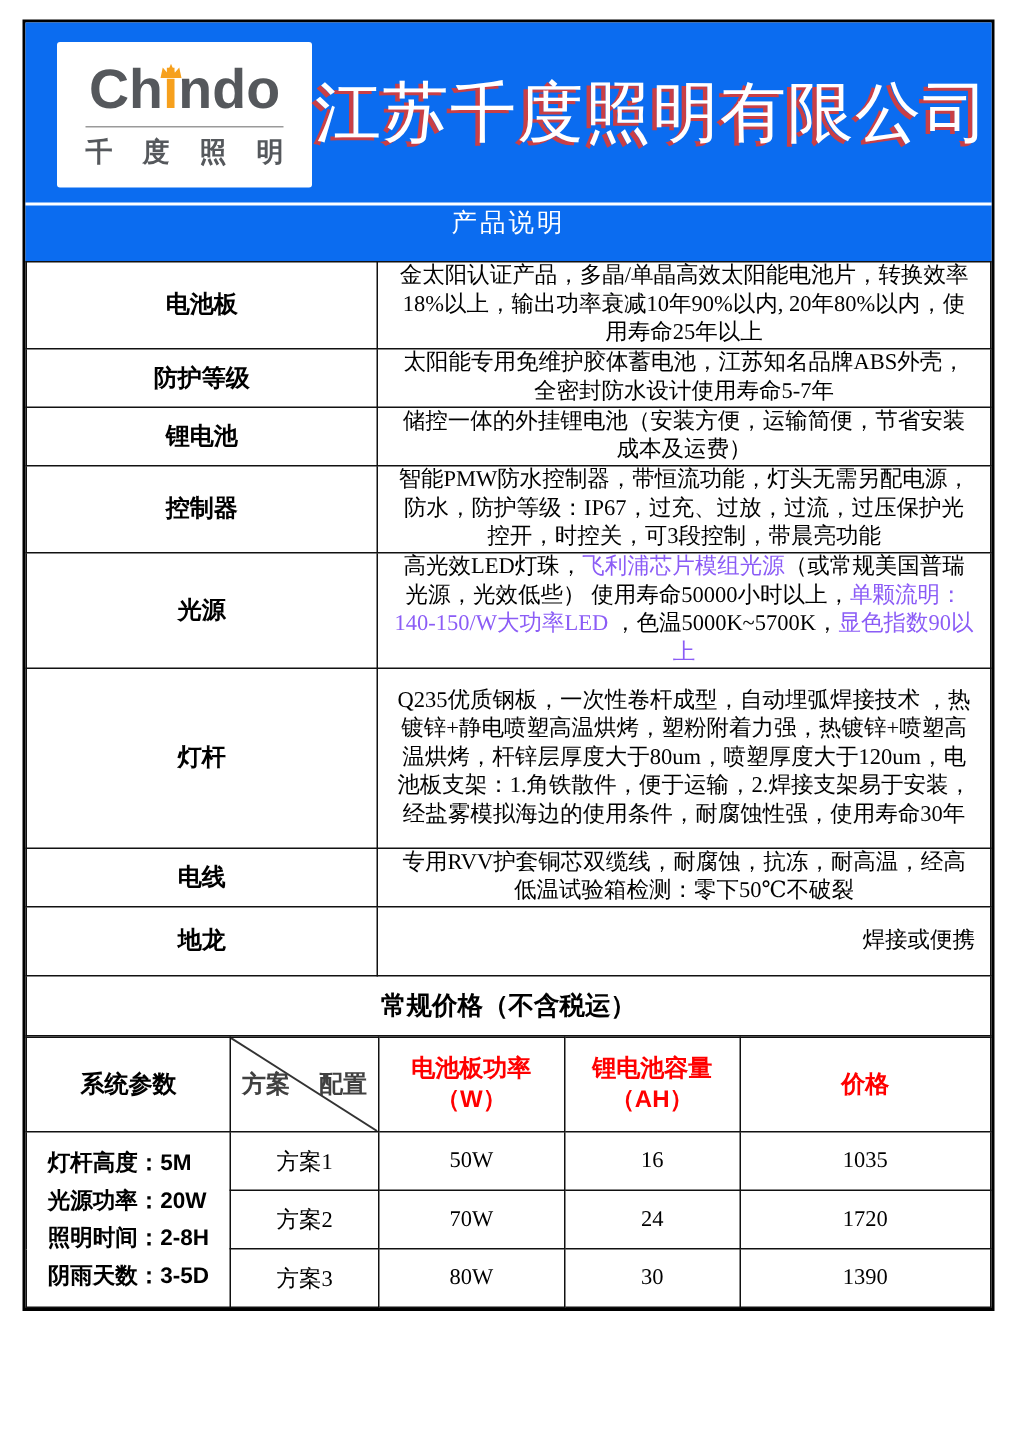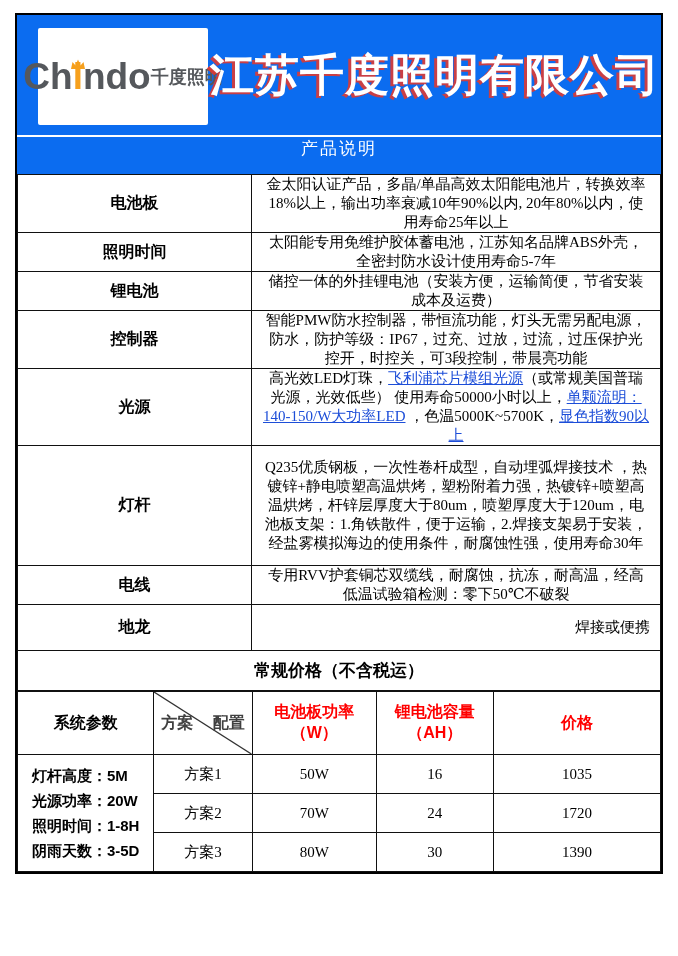--- a/index.html
+++ b/index.html
@@ -5,49 +5,49 @@
   * { box-sizing: border-box; margin: 0; padding: 0; }
   html,body { width: 678px; height: 956px; background: #fff; overflow: hidden;
     font-family: "Liberation Serif", "DejaVu Serif", serif; color: #000; }
   .sheet { position: relative; margin: 13px 0 0 15px; width: 648px;
     border: 2px solid #000; background: #fff; }
 
   
   .banner { background: #0b6cf0; }
   .banner-top { height: 122px; position: relative; border-bottom: 2px solid #fff; }
   .logo-box { position: absolute; left: 21px; top: 13px; width: 170px; height: 97px;
-    background: #fff; border-radius: 2px; display: flex; flex-direction: row;
+    background: #fff; border-radius: 2px; display: flex; flex-direction: column;
     align-items: center; justify-content: center; }
   .logo-word { font-family: "Liberation Sans", "DejaVu Sans", sans-serif;
     font-weight: bold; font-size: 37px; line-height: 38px; color: #55585c;
     display: flex; align-items: flex-end; }
   .logo-i { position: relative; color: #f6a01d; }
   .crown { position: absolute; left: -3px; top: 1px; }
   .logo-rule { width: 132px; height: 1px; background: #9a9a9a; margin: 5px 0 4px 0; }
   .logo-cn { font-family: "Liberation Sans", "DejaVu Sans", sans-serif;
     font-weight: bold; font-size: 18px; color: #55585c; width: 132px;
     display: flex; justify-content: space-between; }
   .company-title { position: absolute; left: 196px; right: 4px; top: 0; bottom: 0;
     display: flex; align-items: center; justify-content: center;
-    font-family: "DejaVu Sans", "Liberation Sans", sans-serif; font-weight: bold;
+    font-family: "DejaVu Sans", "Liberation Sans", sans-serif; font-weight: normal;
     font-size: 44px; letter-spacing: 1px; color: #ffffff;
     text-shadow: -3px 2px 0 rgba(235,55,40,0.85); white-space: nowrap; text-align: right; }
   .product-bar { height: 37px; display: flex; align-items: flex-start; justify-content: center;
     color: #fff; font-size: 17px; letter-spacing: 2px; }
 
   
   table { width: 100%; border-collapse: collapse; table-layout: fixed; }
   td { border: 1.5px solid #111; }
   .spec-table .spec-label { width: 36.4%; text-align: center; vertical-align: middle;
     font-size: 16px; font-weight: bold; }
   .spec-table .spec-content { text-align: center; vertical-align: middle;
     font-size: 15px; line-height: 19px; padding: 0 10px; }
   .spec-table tr.tall .spec-content { padding: 12px 10px; }
   .spec-table tr.pad .spec-content { padding: 13px 10px; text-align: right; }
-  .red { color: #1d4ed8; text-decoration: underline; }
+  .red { color: #8b5cf6; }
   .price-title-cell { text-align: center; padding: 8px 4px;
     font-family: "Liberation Sans", "DejaVu Sans", sans-serif;
     font-weight: bold; font-size: 17px; }
 
   .price-table td { text-align: center; vertical-align: middle; font-size: 15px;
     padding: 8px 4px; }
   .price-table .hrow td { font-family: "Liberation Sans", "DejaVu Sans", sans-serif;
     font-weight: bold; font-size: 16px; padding: 10px 2px; }
   .price-table .hrow .h-black { color: #000; }
   .price-table .hrow .h-red { color: #ff0000; }
@@ -95,21 +95,21 @@
     <colgroup>
         <col style="width:36.4%">
         <col>
       </colgroup>
     <tbody id="spec-body">
         <tr>
           <td class="spec-label">电池板</td>
           <td class="spec-content"><span>金太阳认证产品，多晶/单晶高效太阳能电池片，转换效率18%以上，输出功率衰减10年90%以内, 20年80%以内，使用寿命25年以上</span></td>
         </tr>
         <tr>
-          <td class="spec-label">照明时间</td>
+          <td class="spec-label">防护等级</td>
           <td class="spec-content"><span>太阳能专用免维护胶体蓄电池，江苏知名品牌ABS外壳，全密封防水设计使用寿命5-7年</span></td>
         </tr>
         <tr>
           <td class="spec-label">锂电池</td>
           <td class="spec-content"><span>储控一体的外挂锂电池（安装方便，运输简便，节省安装成本及运费）</span></td>
         </tr>
         <tr>
           <td class="spec-label">控制器</td>
           <td class="spec-content"><span>智能PMW防水控制器，带恒流功能，灯头无需另配电源，防水，防护等级：IP67，过充、过放，过流，过压保护光控开，时控关，可3段控制，带晨亮功能</span></td>
         </tr>
@@ -159,21 +159,21 @@
     </td>
     <td class="h-red">电池板功率（W）</td>
     <td class="h-red">锂电池容量（AH）</td>
     <td class="h-red">价格</td>
   </tr>
 <tr>
           <td rowspan="3" class="sys-cell">
             <div class="sys-block">
               <div>灯杆高度：5M</div>
               <div>光源功率：20W</div>
-              <div>照明时间：1-8H</div>
+              <div>照明时间：2-8H</div>
               <div>阴雨天数：3-5D</div>
             </div>
           </td>
           <td class="num">方案1</td>
           <td class="num">50W</td>
           <td class="num">16</td>
           <td class="num">1035</td>
         </tr>
         <tr>
           <td class="num">方案2</td>

